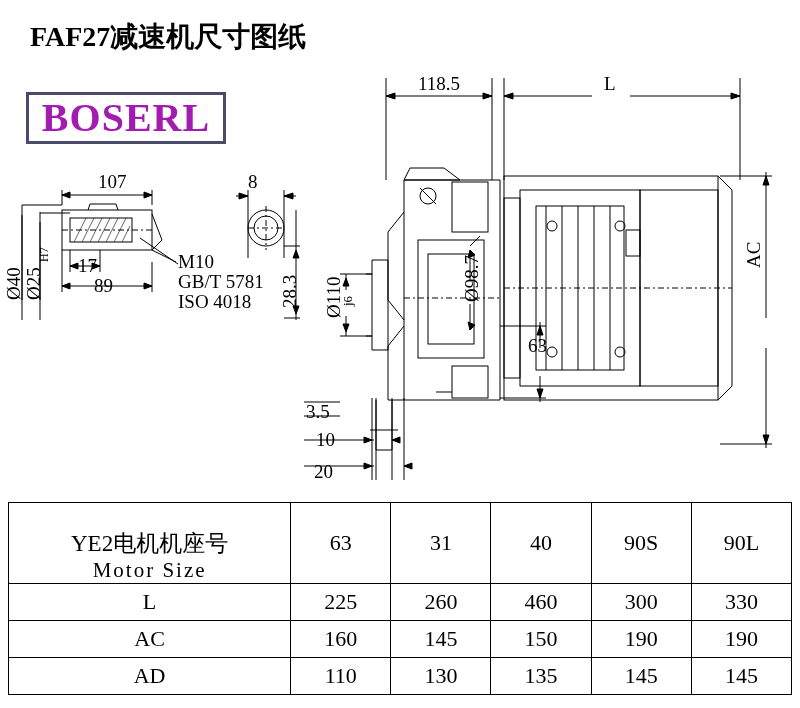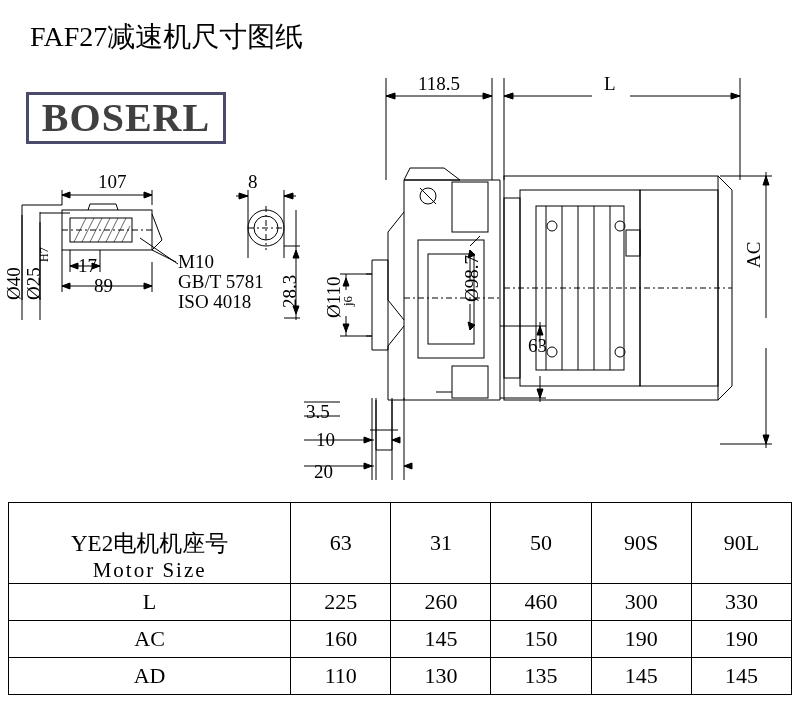--- a/index.html
+++ b/index.html
@@ -6,37 +6,37 @@
   body{
     width:800px;height:708px;
     background:#ffffff;
     font-family:"Liberation Serif", serif;
     color:#000;
     position:relative;
     overflow:hidden;
   }
   .title{
     position:absolute;left:30px;top:18px;
-    font-size:28px;font-weight:normal;
+    font-size:28px;font-weight:bold;
     font-family:"Liberation Serif", serif;
     letter-spacing:0px;
   }
   .logo-box{
     position:absolute;left:26px;top:92px;
     width:200px;height:52px;
     border:3px solid #4a4a6a;
     background:#fff;
     box-sizing:border-box;
   }
   .logo-text{
     position:absolute;left:30px;top:94px;
     width:192px;height:48px;
     font-family:"Liberation Serif", serif;
     font-weight:bold;font-size:40px;
-    color:#404040;
+    color:#a21caf;
     text-align:center;
     line-height:48px;
     letter-spacing:1px;
   }
   svg.draw{position:absolute;left:0;top:0;}
   .tbl{
     position:absolute;left:8px;top:502px;width:784px;
     border-collapse:collapse;
     font-family:"Liberation Serif", serif;
     font-size:22px;
@@ -248,21 +248,21 @@
 
 <table class="tbl">
   <tbody>
     <tr>
       <td class="label">
         <span class="hdr-cn">YE2电机机座号</span>
         <span class="hdr-en">Motor Size</span>
       </td>
       <td class="val">63</td>
       <td class="val">31</td>
-      <td class="val">50</td>
+      <td class="val">40</td>
       <td class="val">90S</td>
       <td class="val">90L</td>
     </tr>
     <tr>
       <td class="label">L</td>
       <td class="val">225</td>
       <td class="val">260</td>
       <td class="val">460</td>
       <td class="val">300</td>
       <td class="val">330</td>

